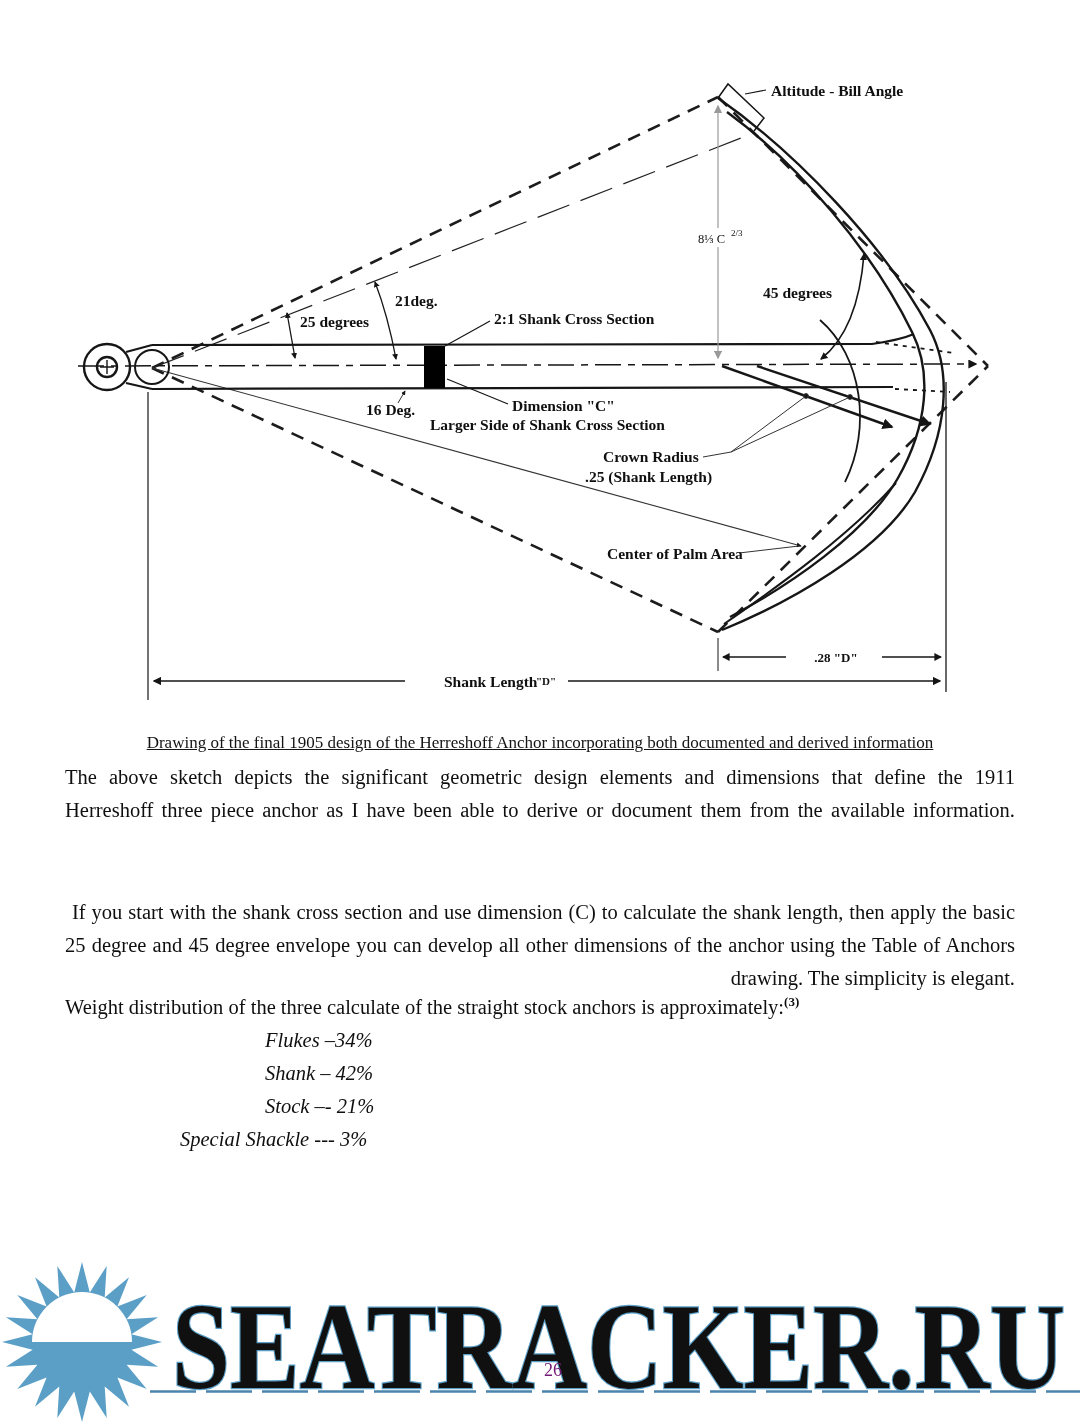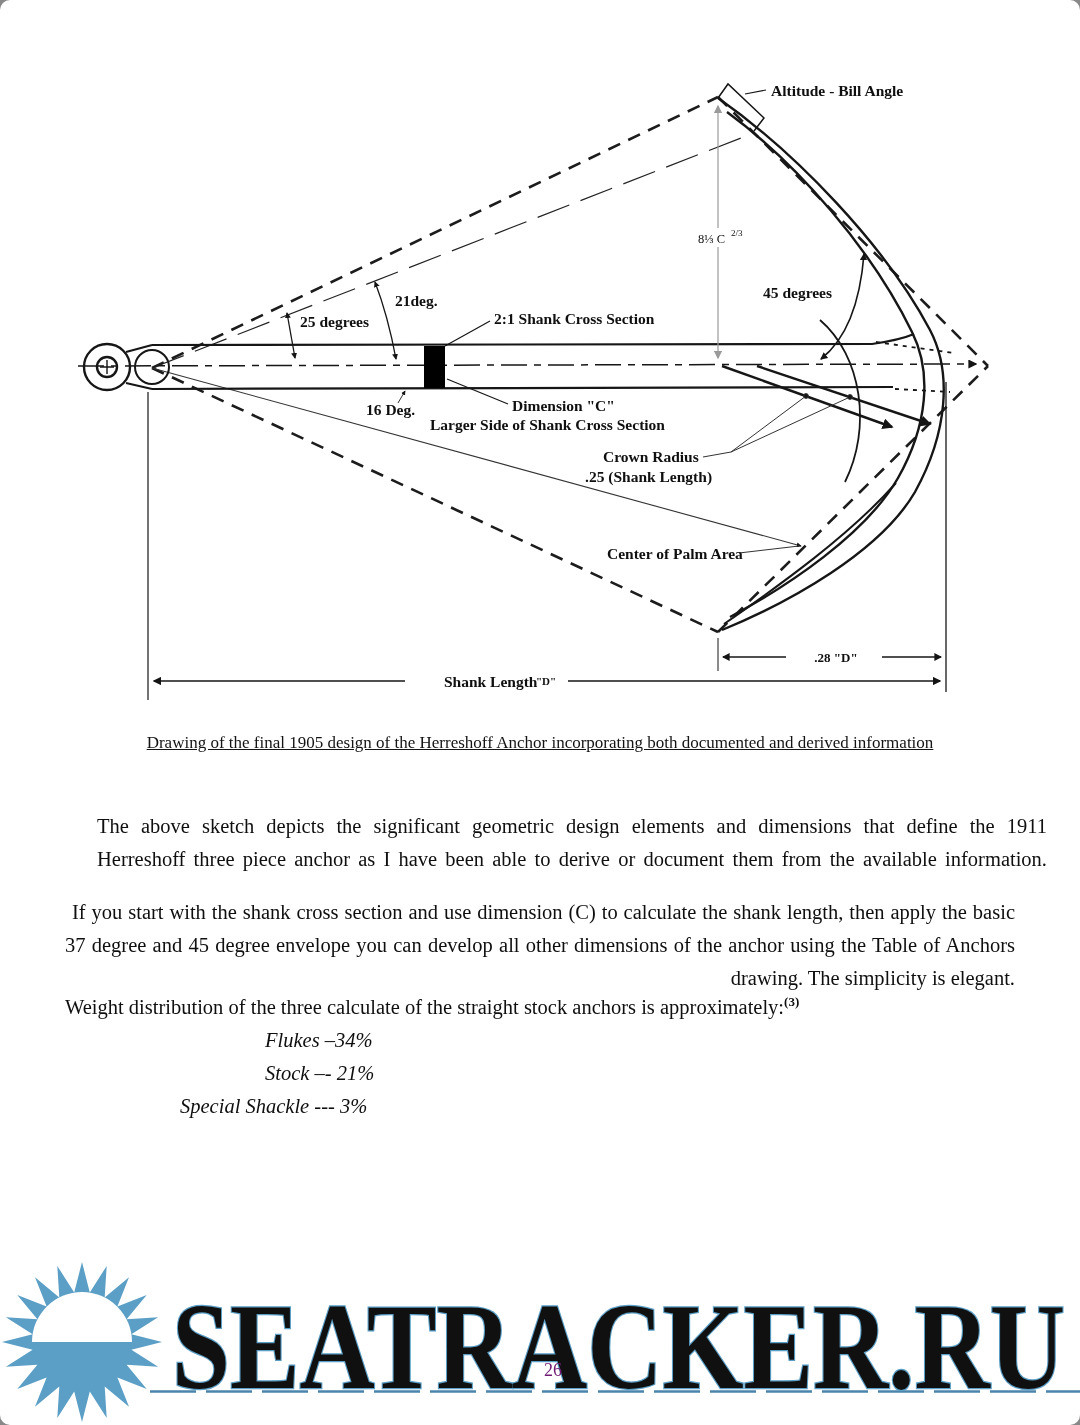--- a/index.html
+++ b/index.html
@@ -1,19 +1,19 @@
 <!DOCTYPE html>
 <html><head>
 <meta charset="utf-8">
 <style>
   html,body{margin:0;padding:0;background:#888;}
   .page{
     position:relative;width:1080px;height:1425px;margin:0 auto;
     background:#ffffff;overflow:hidden;
-    font-family:"Liberation Serif","DejaVu Serif",serif;color:#111;border-radius:10px;
+    font-family:"Liberation Serif","DejaVu Serif",serif;color:#111;
   }
   svg text{font-family:"Liberation Serif","DejaVu Serif",serif;fill:#101010;}
   .lbl{font-weight:bold;font-size:15.5px;}
   .lbl-sm{font-weight:bold;font-size:13px;}
   .lbl-dim{font-size:12.5px;}
   .lbl-exp{font-size:9px;}
   .caption{
     position:absolute;left:65px;top:733px;width:950px;
     font-size:17px;text-align:center;text-decoration:underline;color:#141414;
   }
@@ -147,34 +147,35 @@
     <text class="lbl" x="603" y="462">Crown Radius</text>
     <text class="lbl" x="585" y="482">.25 (Shank Length)</text>
     <text class="lbl" x="607" y="559">Center of Palm Area</text>
     <text class="lbl-sm" x="836" y="662" text-anchor="middle">.28 "D"</text>
     <text class="lbl" x="444" y="687">Shank Length</text>
     <text x="536" y="685" font-size="11" font-weight="bold">"D"</text>
   </svg>
 
   <div class="caption">Drawing of the final 1905 design of the Herreshoff Anchor incorporating both documented and derived information</div>
 
-  <div class="textblock" style="top:810px;margin-left:32px;">
+  <div class="textblock" style="top:761px;">
     <div class="tline just">The above sketch depicts the significant geometric design elements and dimensions that define the 1911</div>
     <div class="tline just">Herreshoff three piece anchor as I have been able to derive or document them from the available information.</div>
   </div>
 
   <div class="textblock" style="top:896px;">
     <div class="tline just" style="padding-left:7px;">If you start with the shank cross section and use dimension (C) to calculate the shank length, then apply the basic</div>
-    <div class="tline just">37 degree and 45 degree envelope you can develop all other dimensions of the anchor using the Table of Anchors</div>
+    <div class="tline just">25 degree and 45 degree envelope you can develop all other dimensions of the anchor using the Table of Anchors</div>
     <div class="tline">drawing. The simplicity is elegant.</div>
   </div>
 
   <div class="textblock" style="top:985px;">
     <div class="w-head"><span>Weight distribution of the three calculate of the straight stock anchors is approximately:</span><sup>(3)</sup></div>
     <div class="w-item">Flukes –34%</div>
+    <div class="w-item">Shank – 42%</div>
     <div class="w-item">Stock –- 21%</div>
     <div class="w-item shackle">Special Shackle --- 3%</div>
   </div>
 
   <svg class="logo-svg" width="1080" height="167" viewBox="0 0 1080 167">
     <defs>
       <linearGradient id="halfblue" x1="0" y1="0" x2="0" y2="1">
         <stop offset="0" stop-color="#ffffff"></stop>
         <stop offset="0.52" stop-color="#ffffff"></stop>
         <stop offset="0.52" stop-color="#5b9fc7"></stop>

